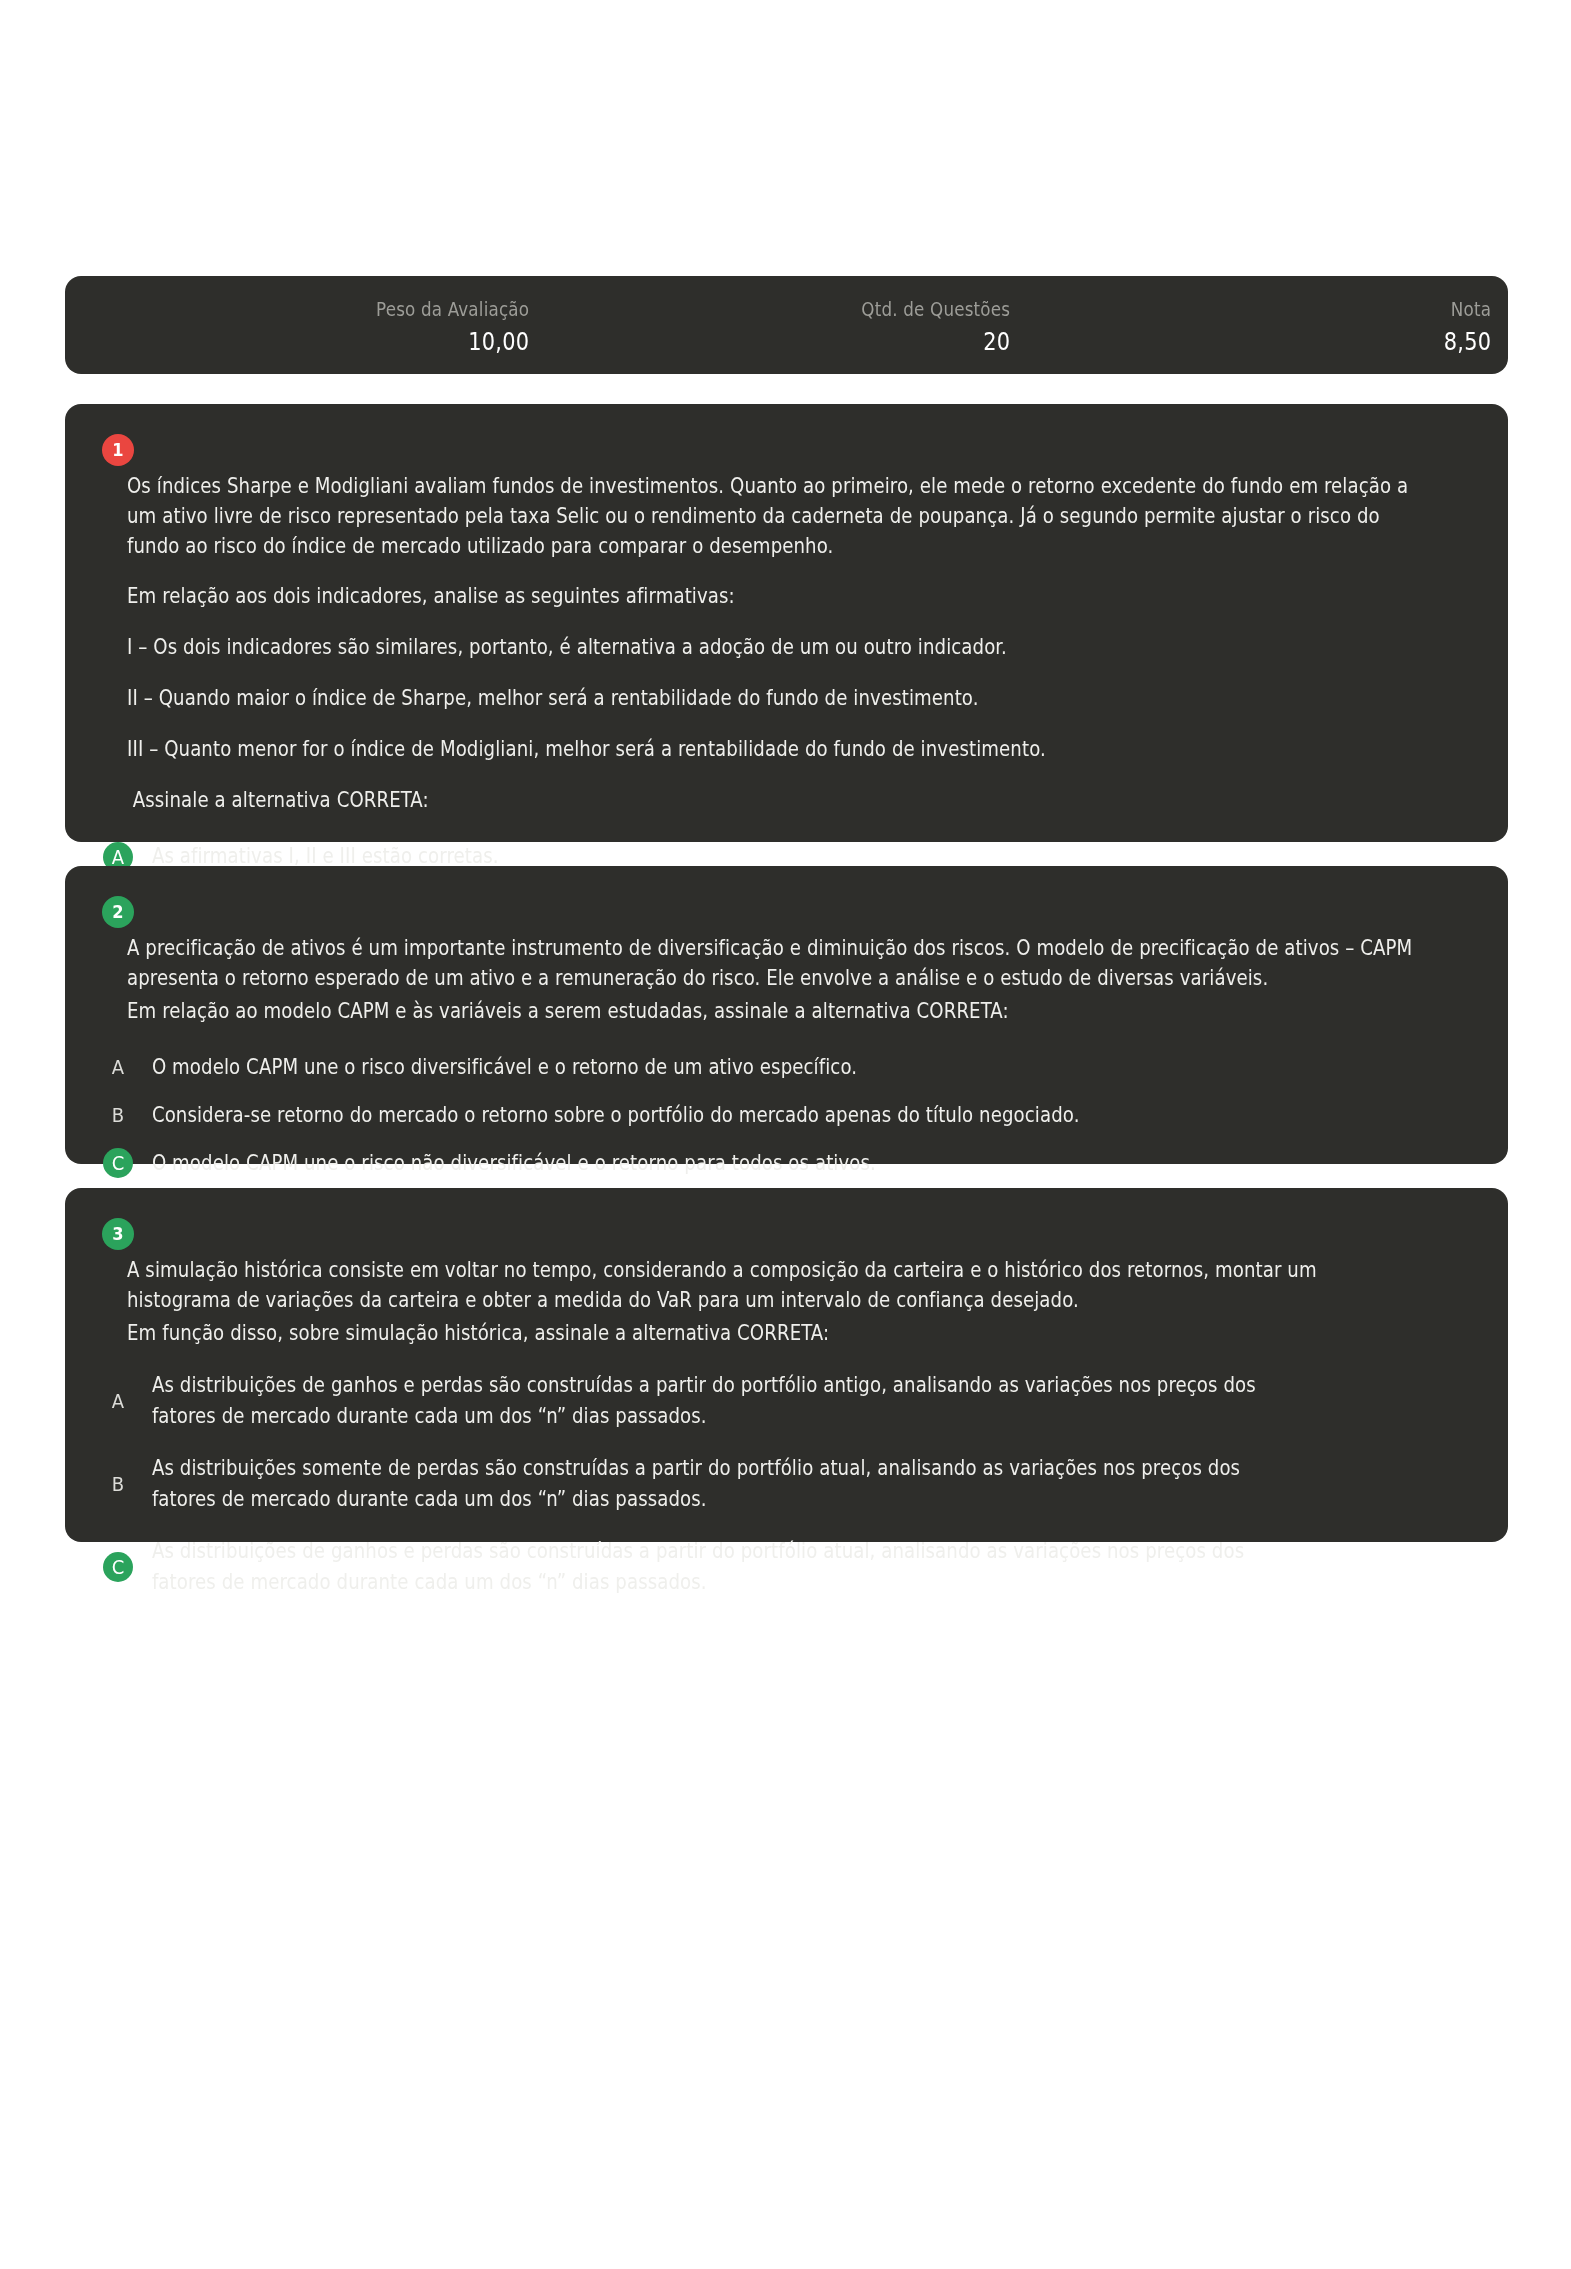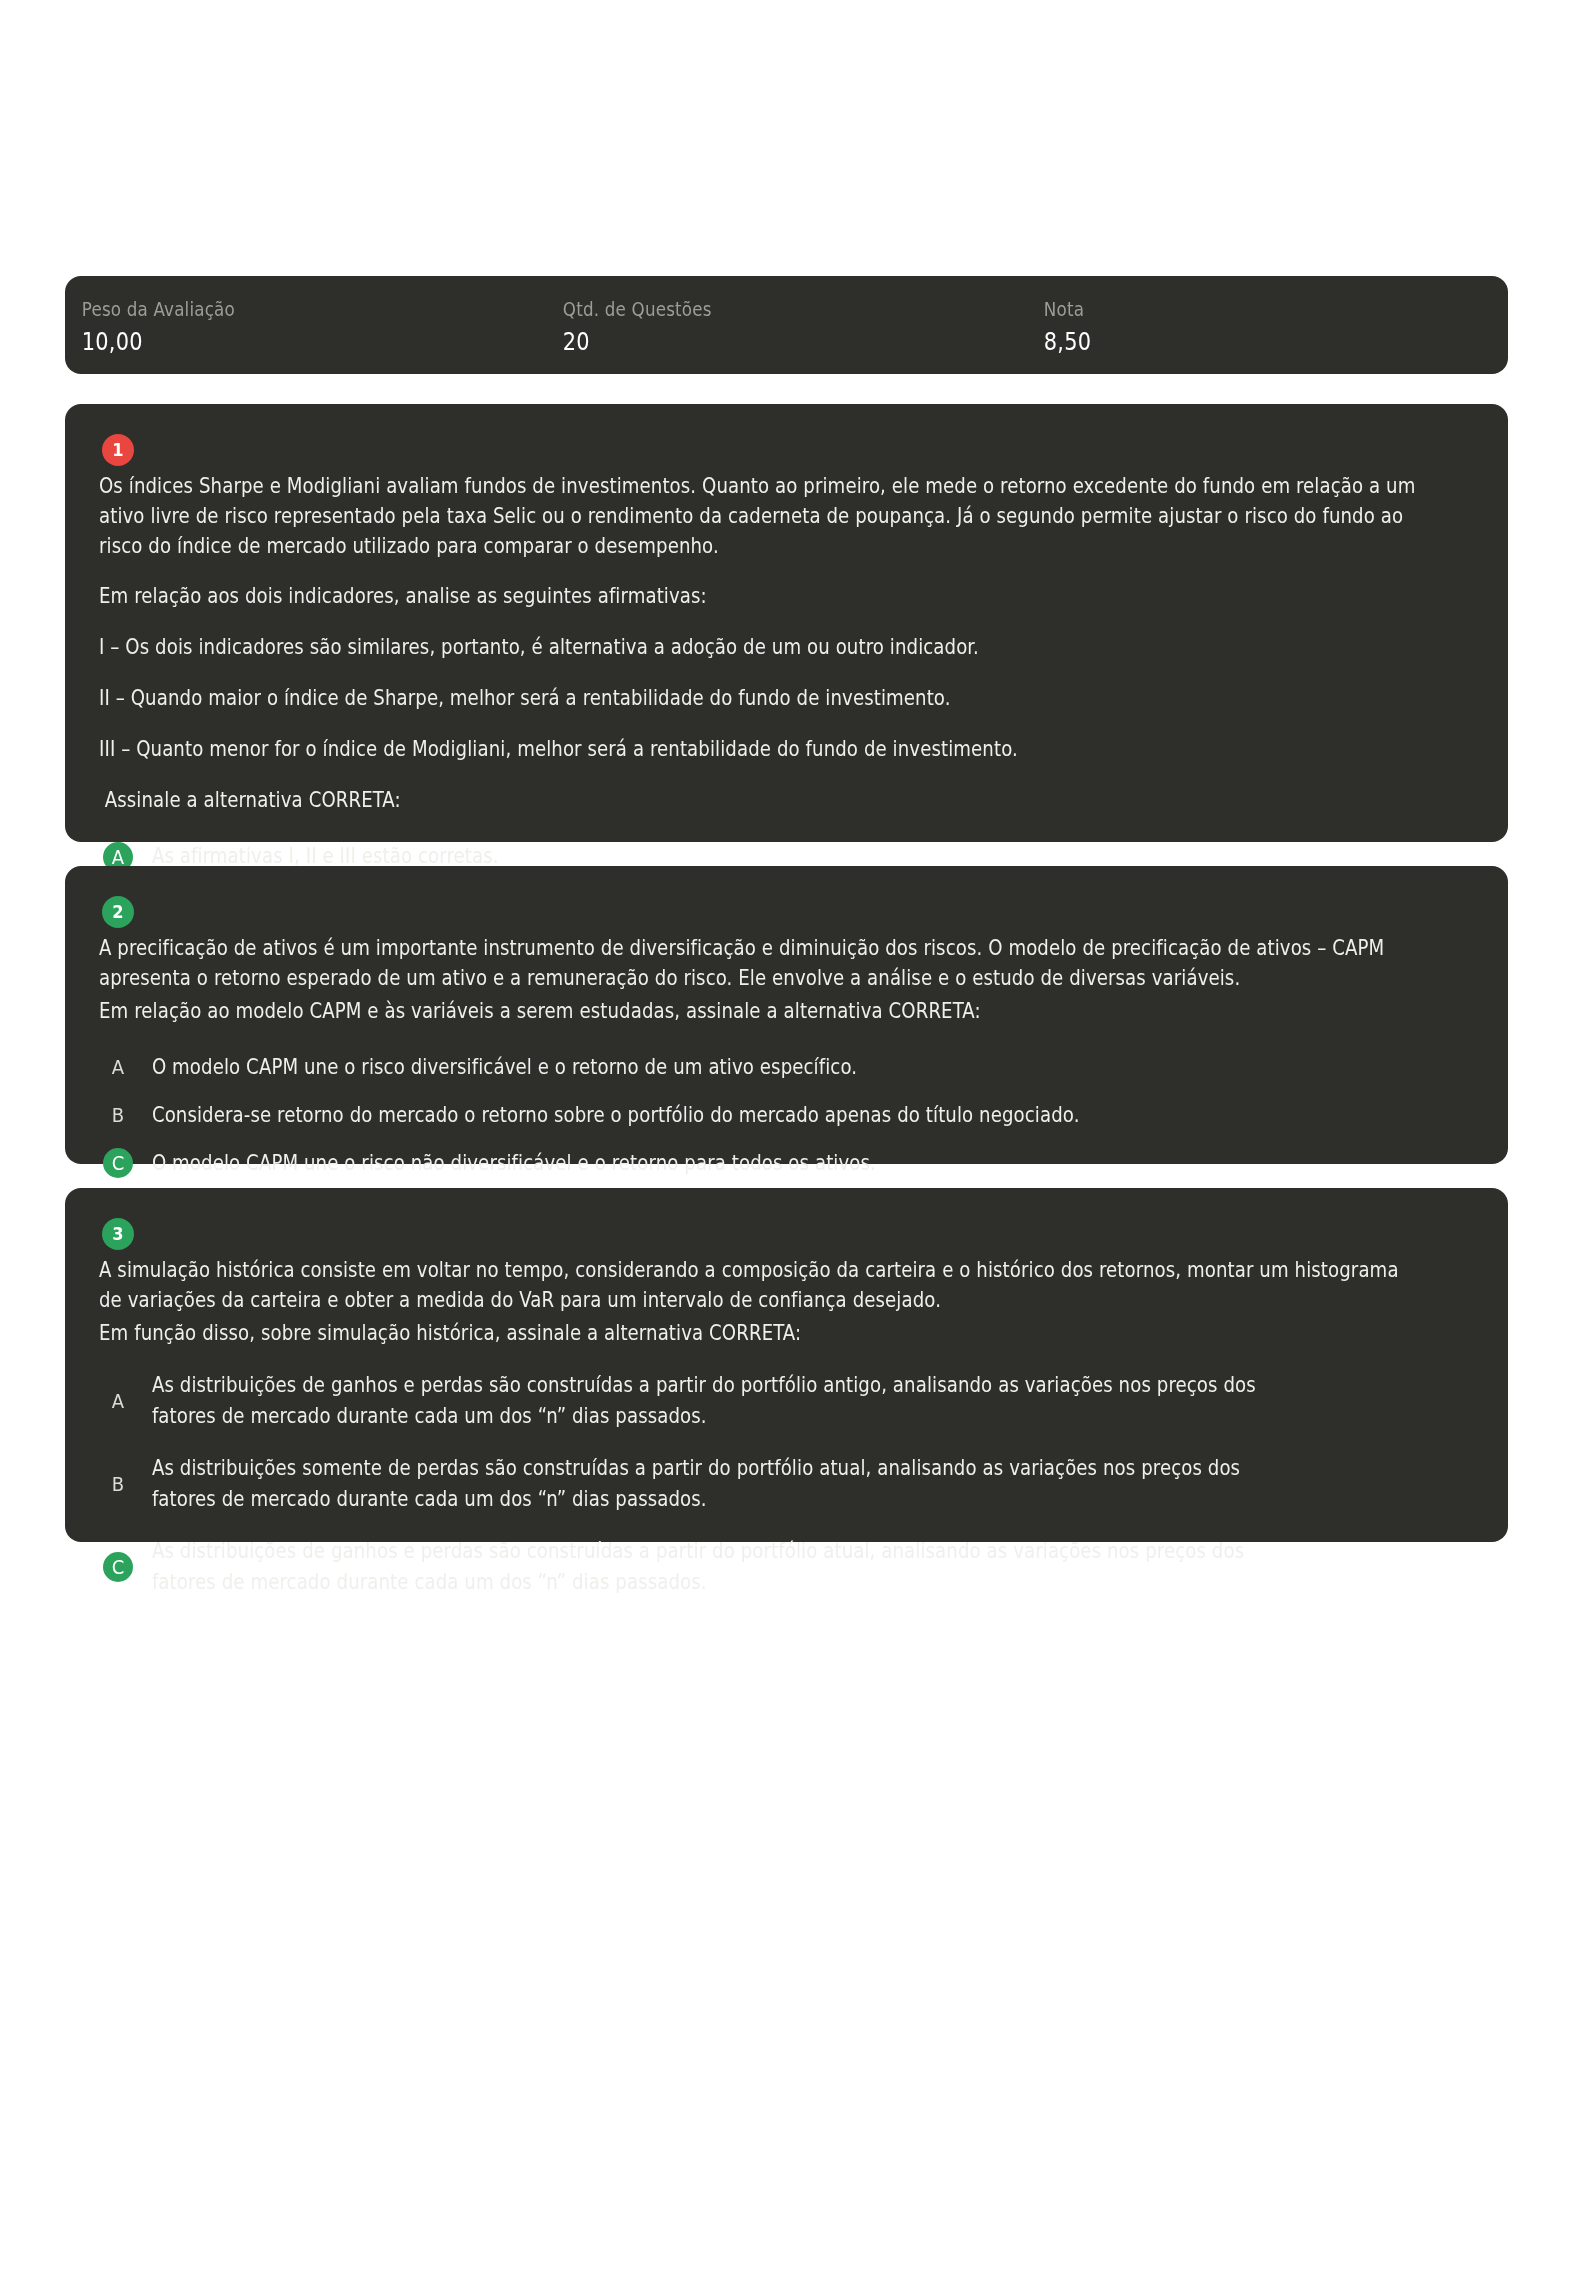--- a/index.html
+++ b/index.html
@@ -32,21 +32,21 @@
   
   #summary-card {
     top: 276px;
     height: 98px;
     display: flex;
     align-items: flex-start;
     padding-top: 22px;
   }
   .summary-col {
     flex: 1 1 0;
-    text-align: left;
+    text-align: right;
     line-height: 1.15;
   }
   .summary-label {
     display: block;
     font-size: 20px;
     color: #9d9d98;
     font-weight: 400;
     letter-spacing: .2px;
     transform: scaleX(.93);
   }
@@ -76,21 +76,21 @@
     border-radius: 50%;
     font-size: 18px;
     color: #ffffff;
     font-weight: 700;
     line-height: 1;
     margin-left: 3px;
   }
   .qnum.red   { background: #EA4640; }
   .qnum.green { background: #2BA35C; }
 
-  .stmt-block { margin-top: 6px; }
+  .stmt-block { margin-top: 6px; margin-left: 28px; }
 
   .stmt {
     font-size: 21px;
     line-height: 1.42;
     color: #efefec;
     font-weight: 300;
     letter-spacing: .1px;
     transform: scaleX(.96);
     transform-origin: left center;
   }

